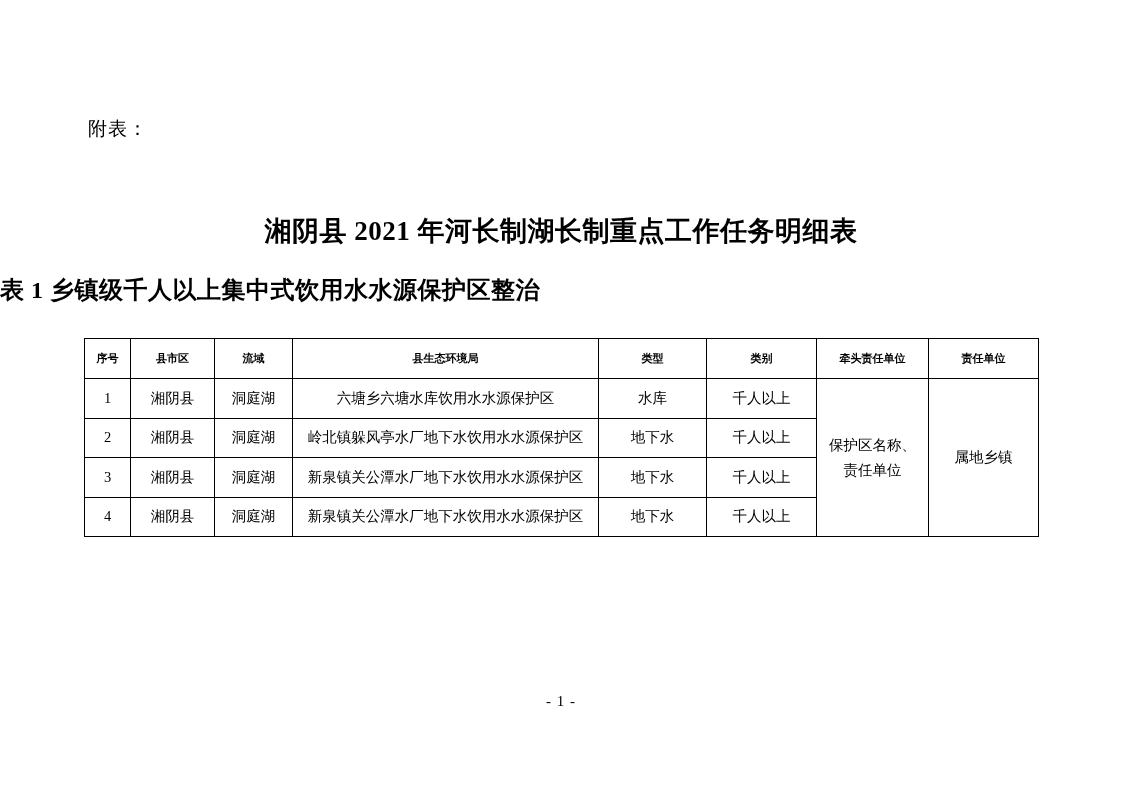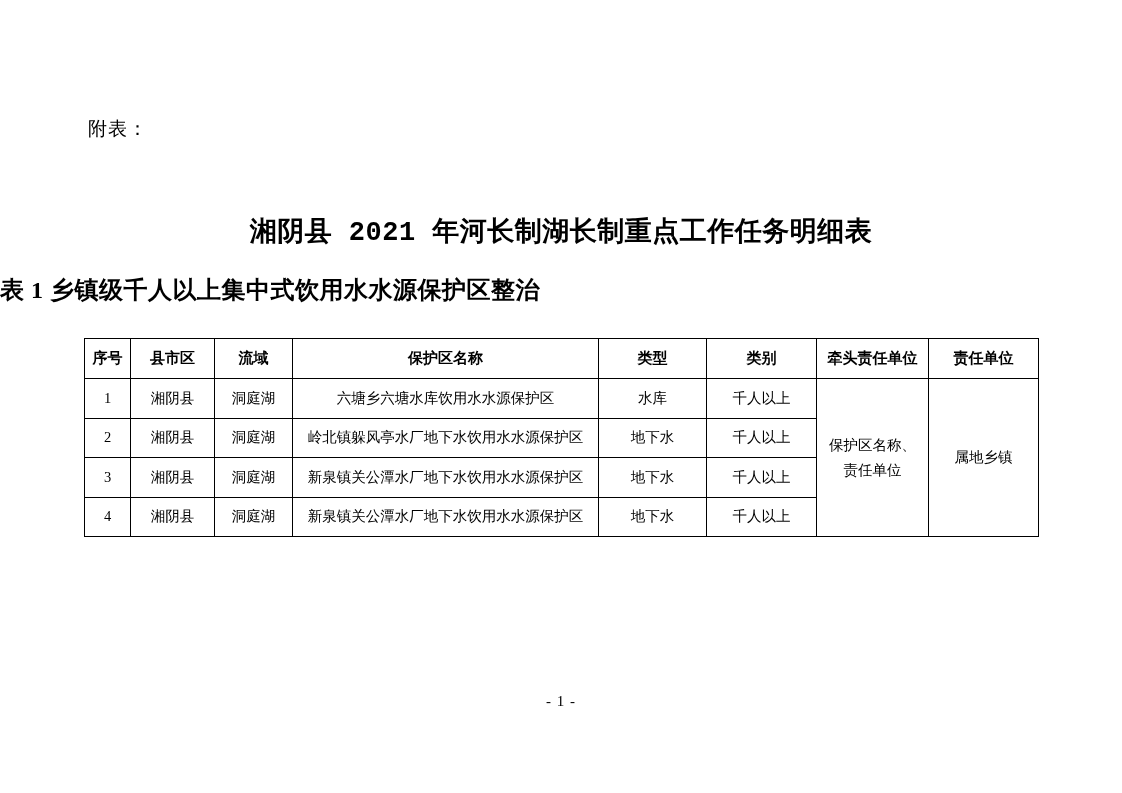--- a/index.html
+++ b/index.html
@@ -30,21 +30,20 @@
   }
   .doc-title {
     position: absolute;
     left: 0;
     right: 0;
     top: 213px;
     text-align: center;
     font-size: 27px;
     font-weight: bold;
     letter-spacing: 0.5px;
-    font-family: Liberation Mono, monospace;
   }
   .doc-subtitle {
     position: absolute;
     left: 0;
     right: 0;
     top: 274px;
     font-size: 24px;
     font-weight: bold;
     letter-spacing: 0.5px;
   }
@@ -64,21 +63,21 @@
     text-align: center;
     vertical-align: middle;
     font-size: 14.5px;
     font-family: "Liberation Serif", "DejaVu Serif", serif;
     font-weight: normal;
     padding: 0 4px;
   }
   table.main-table thead th {
     height: 39px;
     font-weight: bold;
-    font-size: 15px;
+    font-size: 11px;
   }
   table.main-table tbody td {
     height: 38.5px;
   }
   td.name-cell {
     text-align: left;
     padding-left: 12px;
   }
   .col-seq { width: 46px; }
   .col-county { width: 84px; }
@@ -123,21 +122,21 @@
         <col class="col-type">
         <col class="col-category">
         <col class="col-lead">
         <col class="col-resp">
       </colgroup>
       <thead>
         <tr>
           <th>序号</th>
           <th>县市区</th>
           <th>流域</th>
-          <th>保护区名称</th>
+          <th>县生态环境局</th>
           <th>类型</th>
           <th>类别</th>
           <th>牵头责任单位</th>
           <th>责任单位</th>
         </tr>
       </thead>
       <tbody>
         <tr>
           <td>1</td>
           <td>湘阴县</td>

